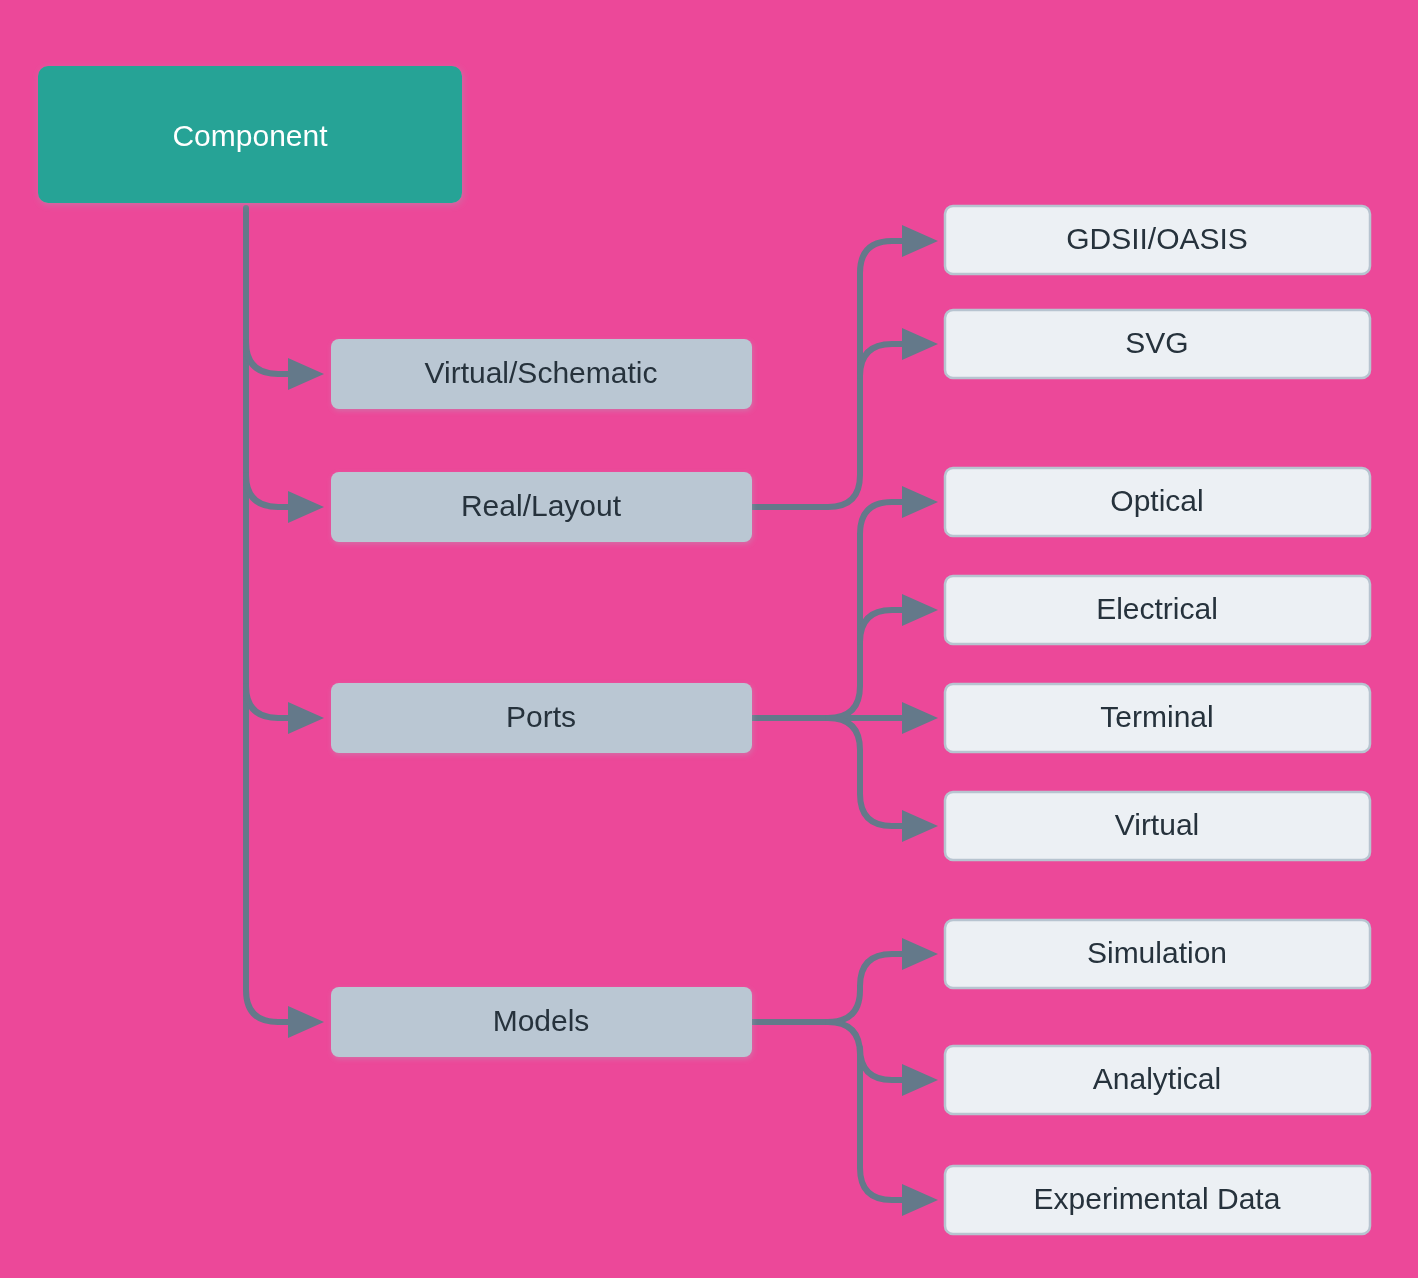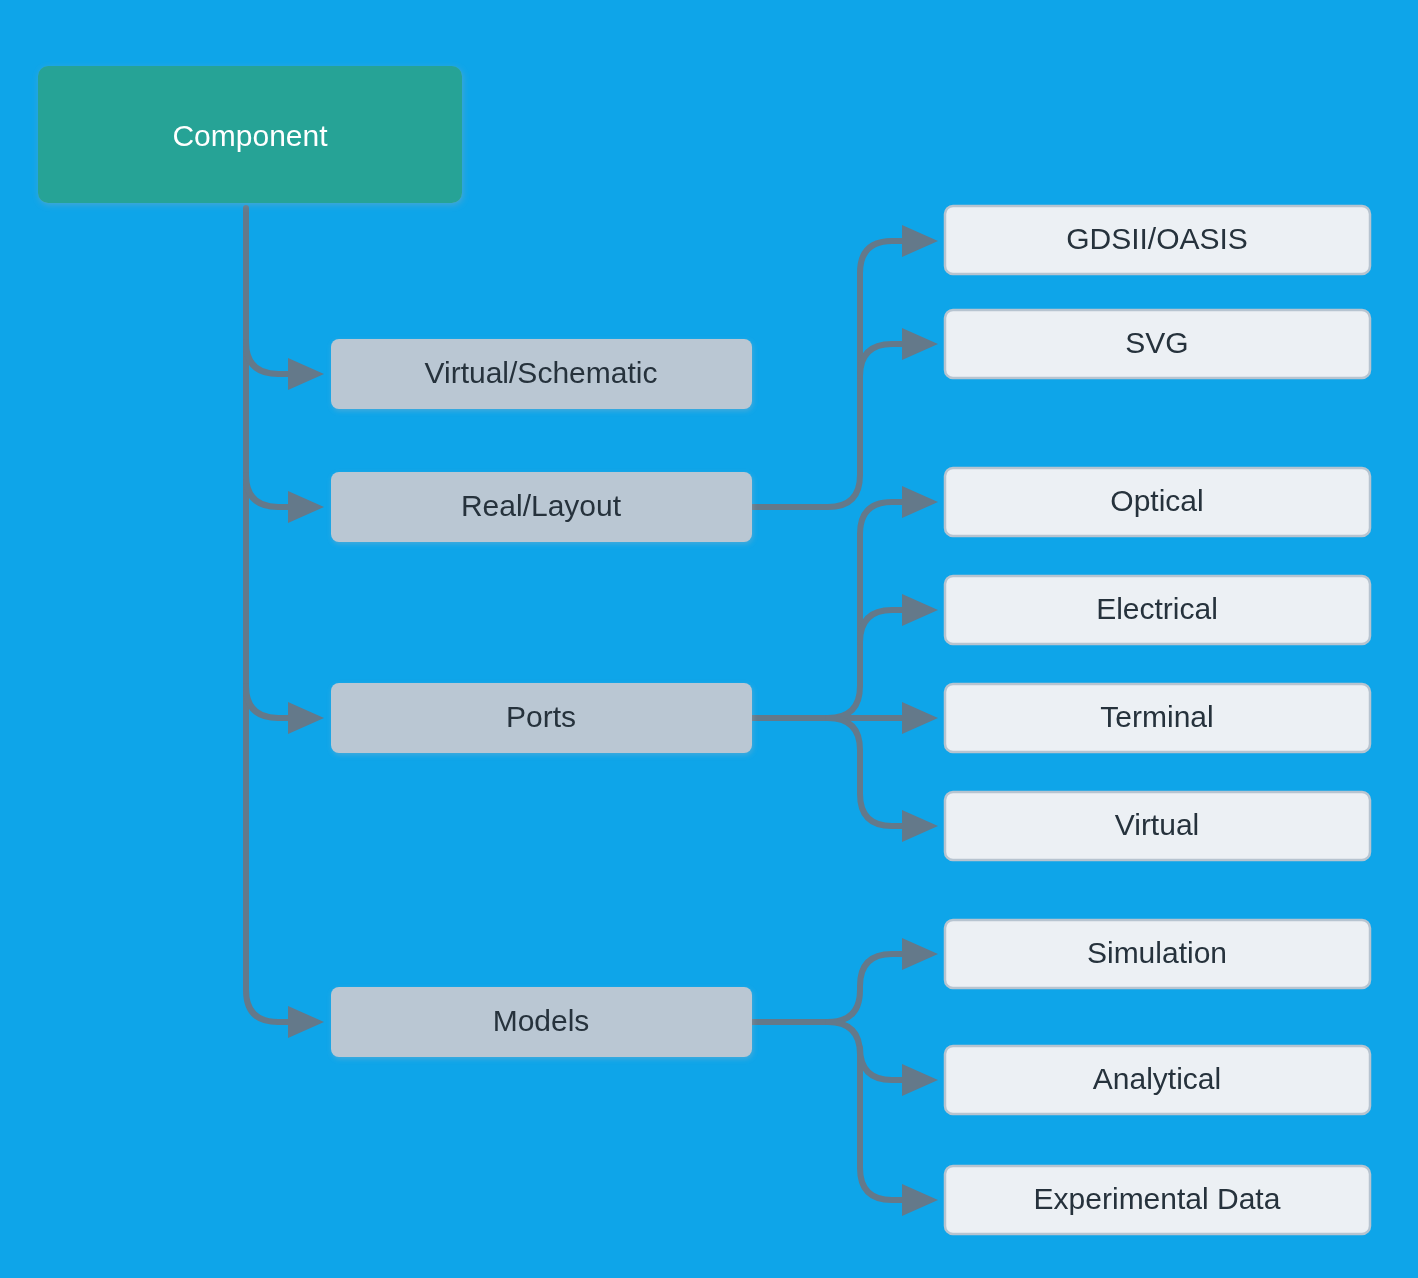--- a/index.html
+++ b/index.html
@@ -10,21 +10,21 @@
   body {
     width: 1418px;
     height: 1278px;
     font-family: "Liberation Sans", sans-serif;
     overflow: hidden;
   }
   #diagram-root {
     position: relative;
     width: 1418px;
     height: 1278px;
-    background: #0ea5e9;
+    background: #ec4899;
   }
   svg.diagram {
     position: absolute;
     inset: 0;
     width: 1418px;
     height: 1278px;
     display: block;
   }
   .node-label {
     font-family: "Liberation Sans", sans-serif;

